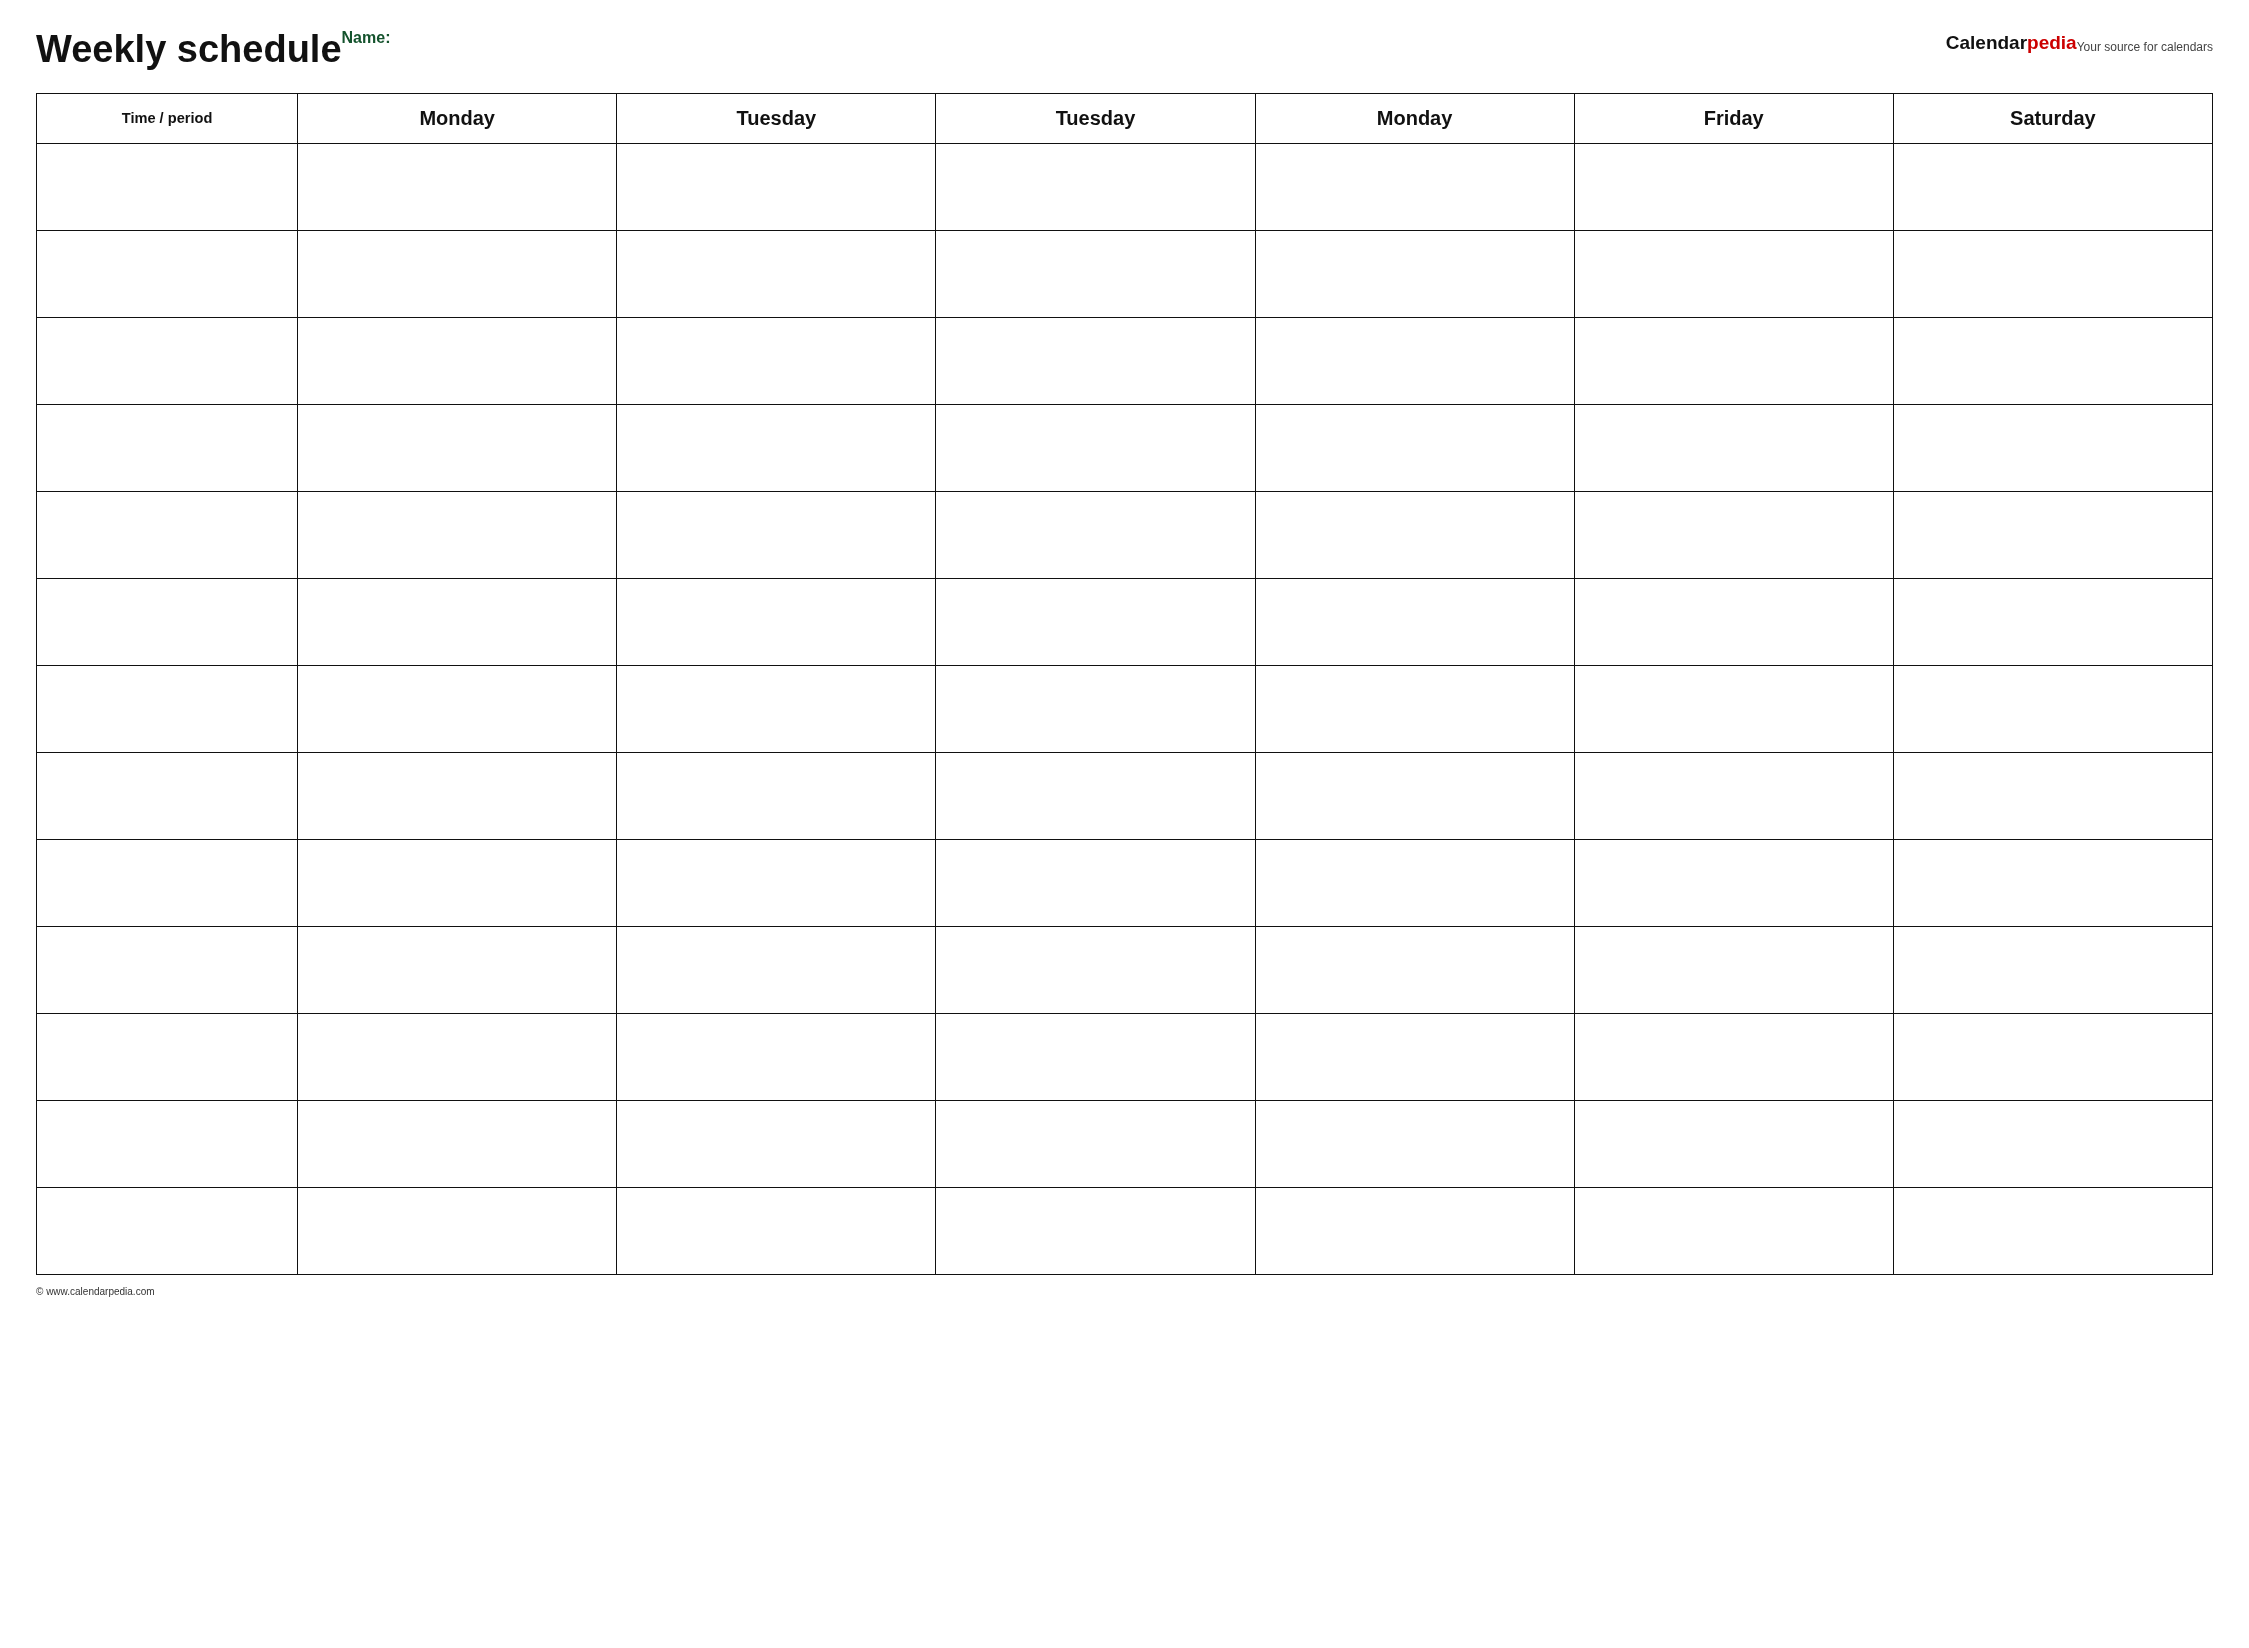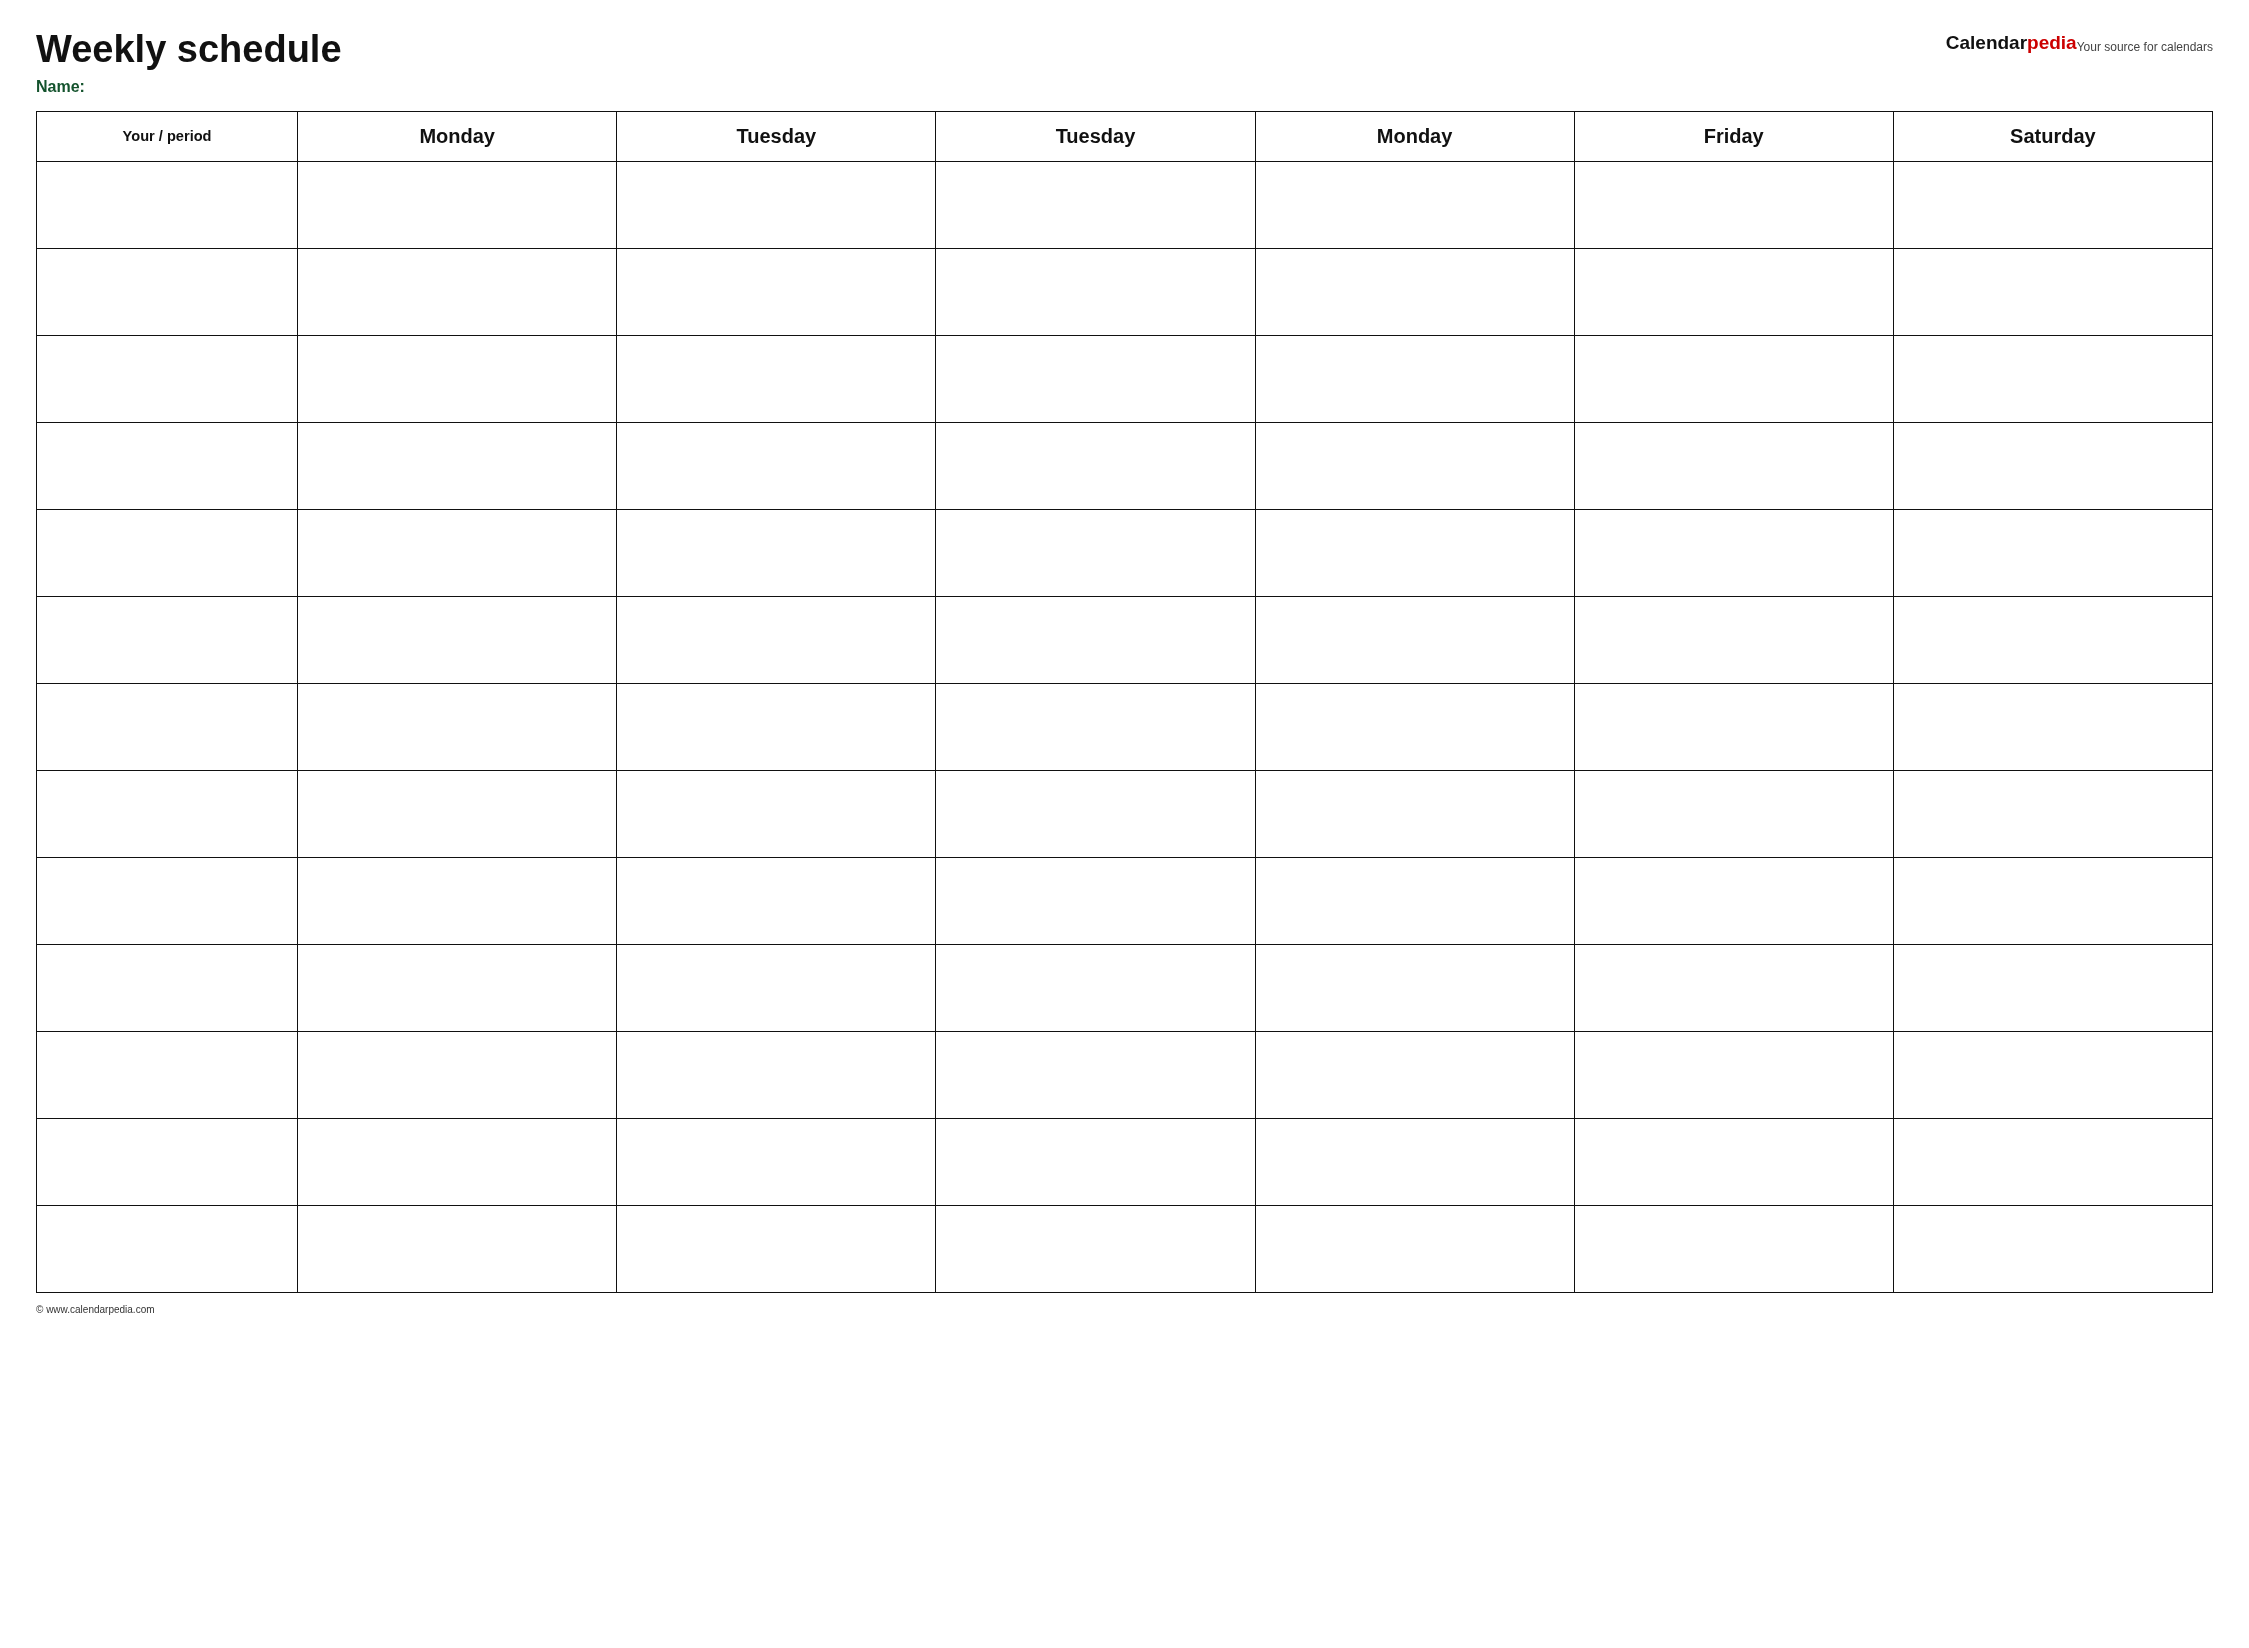--- a/index.html
+++ b/index.html
@@ -18,21 +18,20 @@
 
     .header-area {
       display: flex;
       justify-content: space-between;
       align-items: flex-start;
       margin-bottom: 13px;
     }
 
     .title-section {
       display: flex;
-      flex-direction: column;
     }
 
     .main-title {
       font-size: 38px;
       font-weight: bold;
       color: #111111;
       line-height: 1.1;
       margin-bottom: 7.3px;
     }
 
@@ -125,21 +124,21 @@
     <div class="logo-text">
       <span class="black">Calendar</span><span class="red">pedia</span>
     </div>
     <div class="logo-tagline">Your source for calendars</div>
   </div>
 </div>
 
 <table class="schedule-table">
   <thead>
     <tr>
-      <th class="time-col">Your / period</th>
+      <th class="time-col">Time / period</th>
       <th class="day-col">Monday</th>
       <th class="day-col">Tuesday</th>
       <th class="day-col">Tuesday</th>
       <th class="day-col">Monday</th>
       <th class="day-col">Friday</th>
       <th class="day-col">Saturday</th>
     </tr>
   </thead>
   <tbody id="schedule-body">
   <tr>

